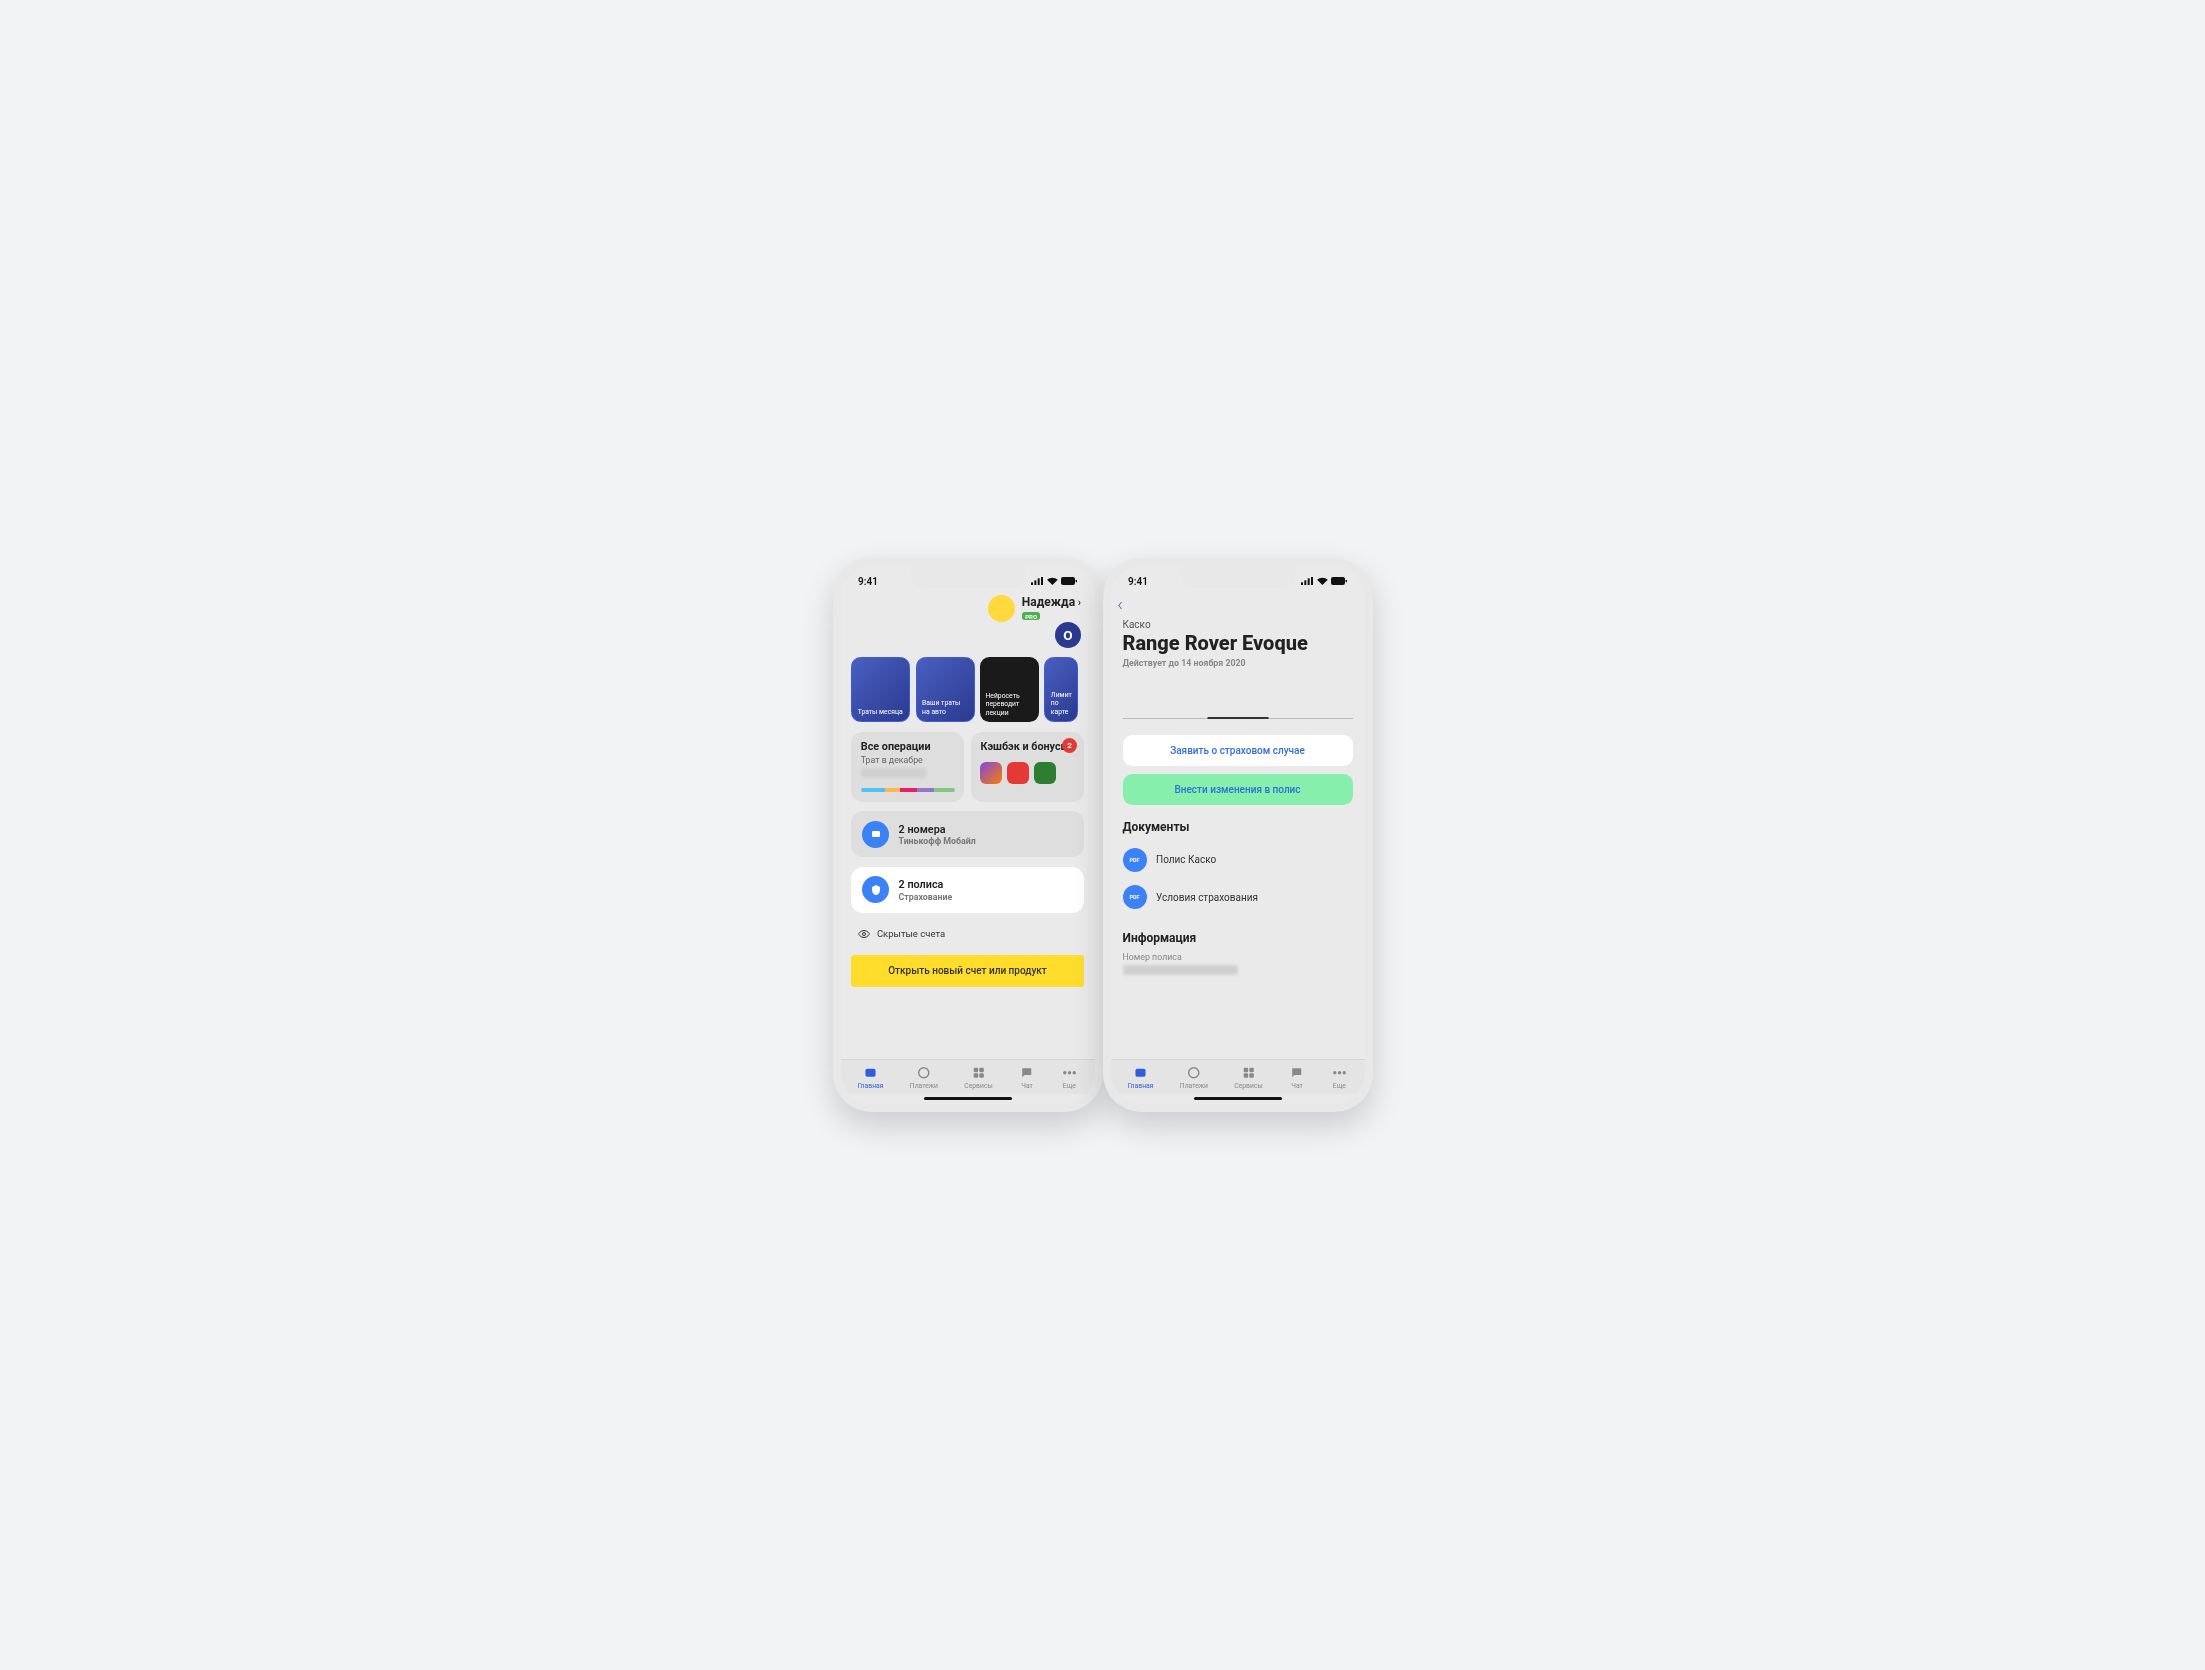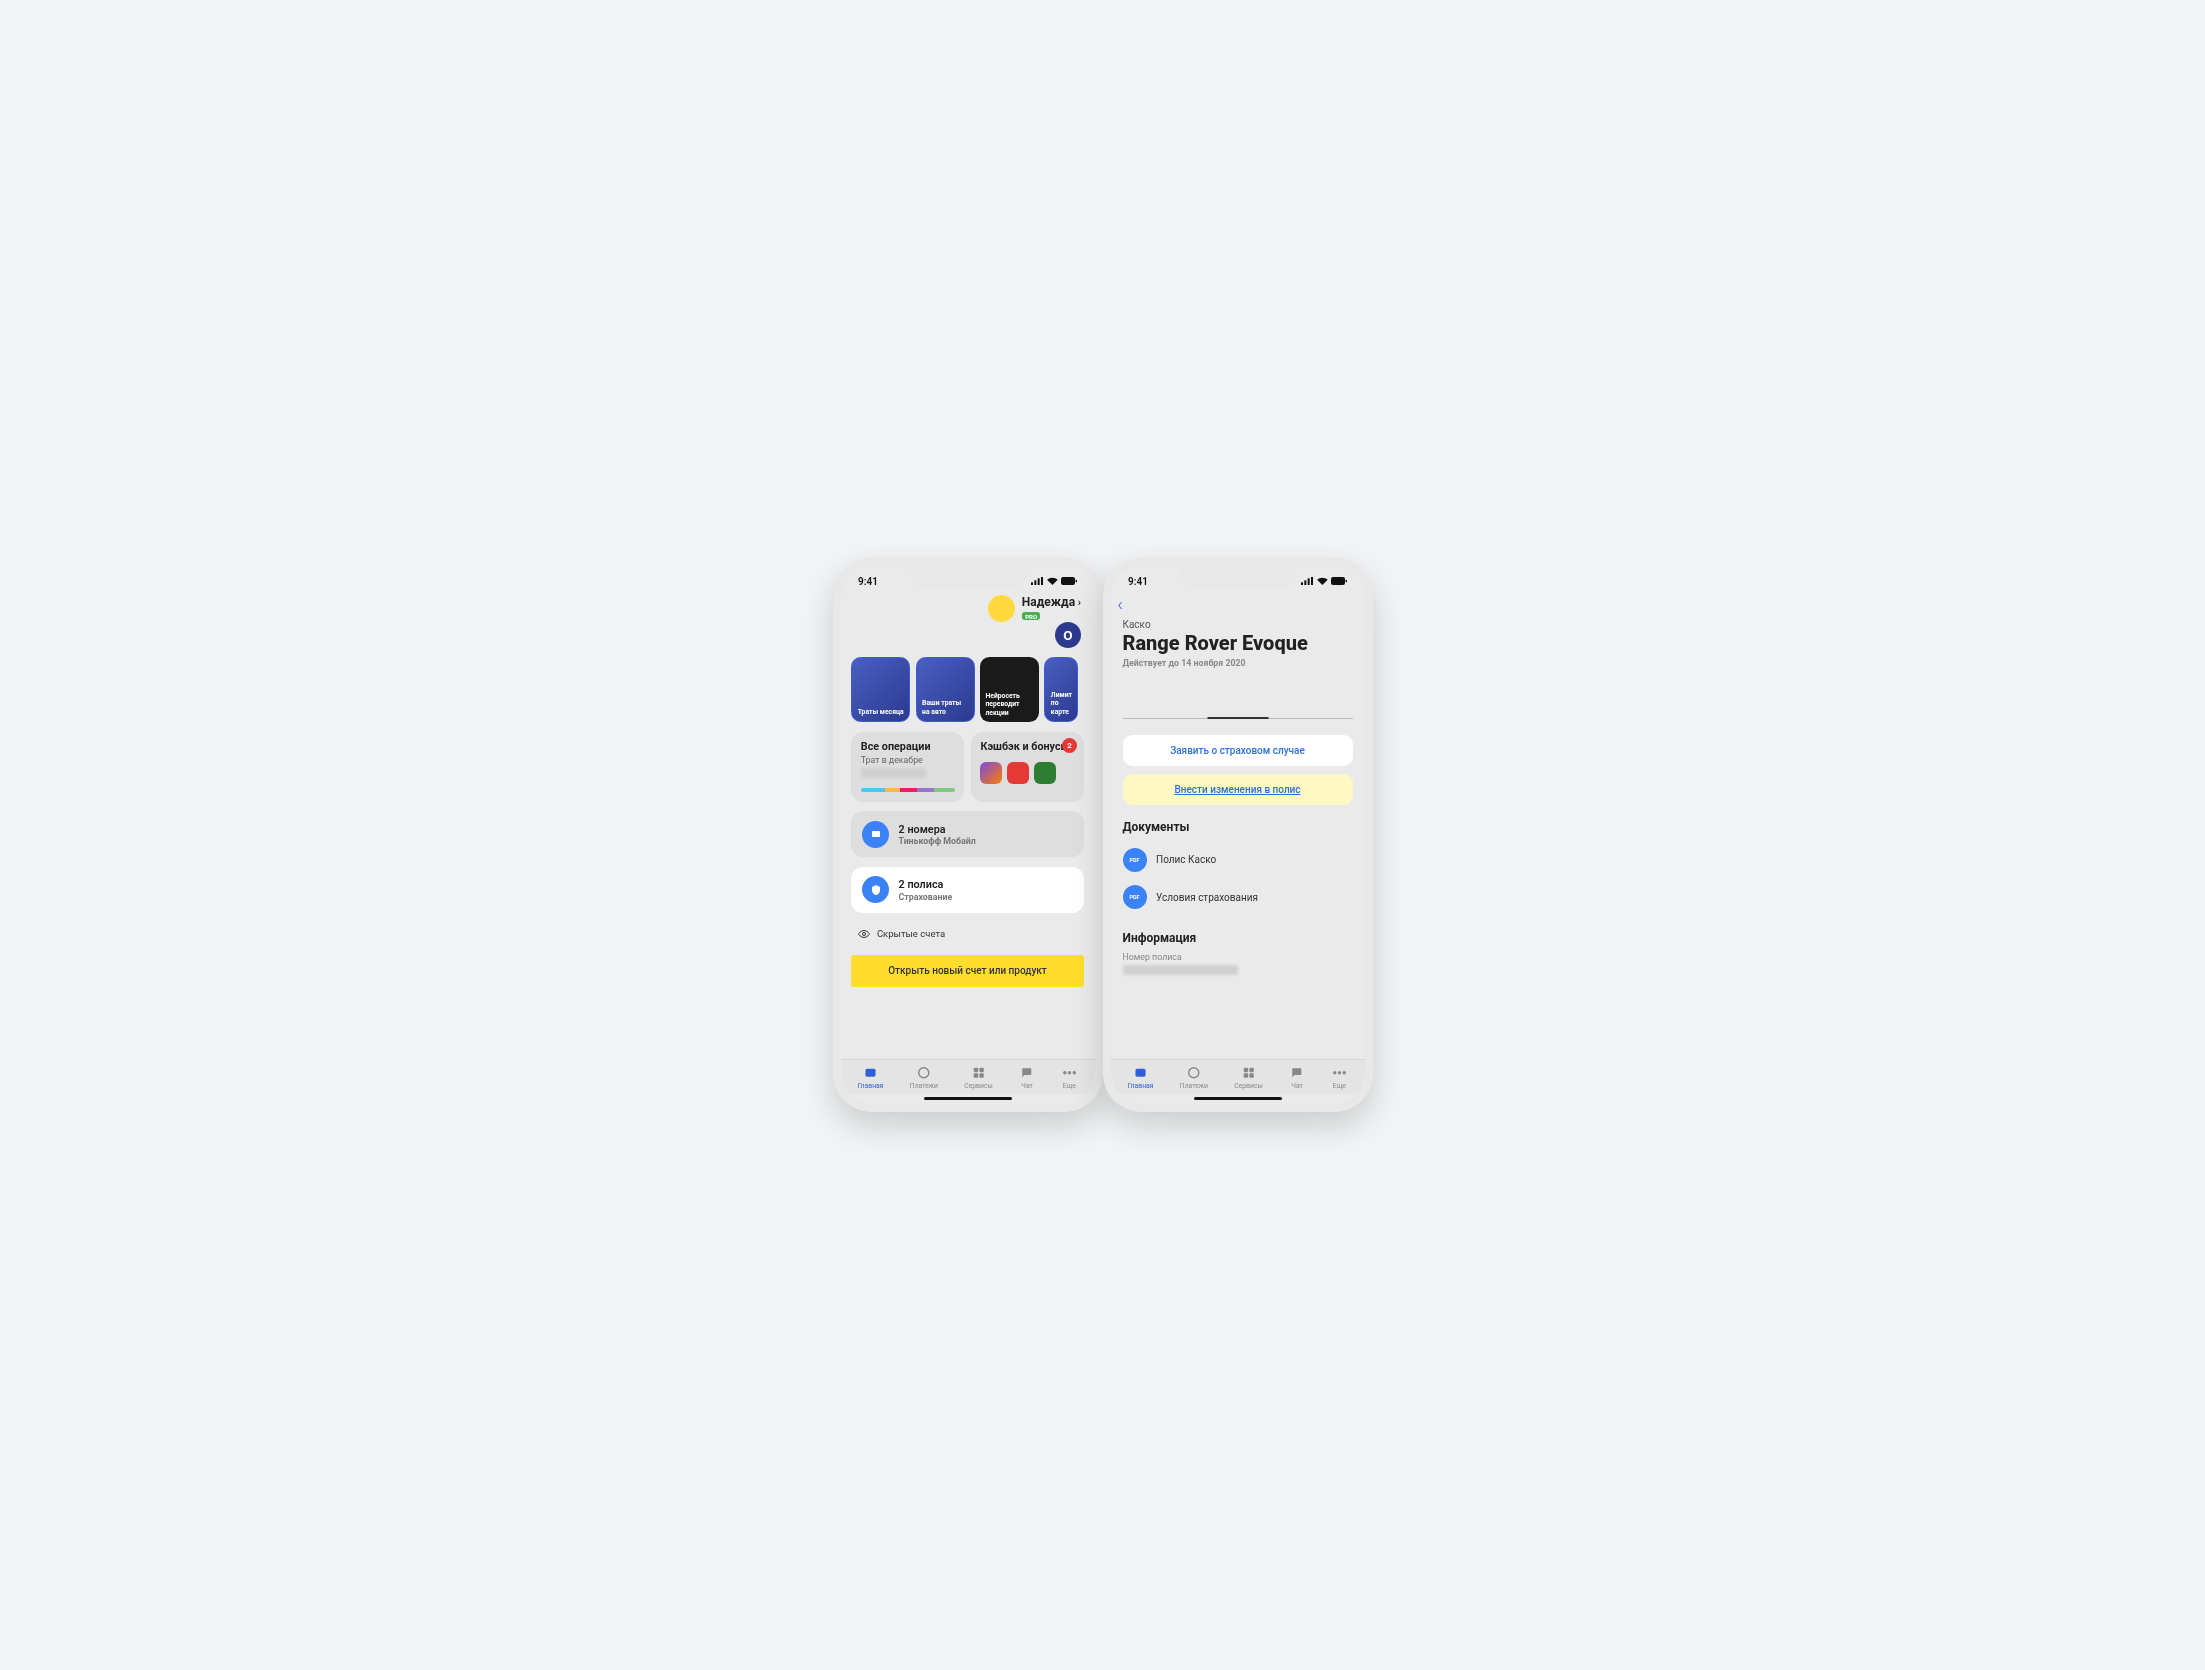--- a/index.html
+++ b/index.html
@@ -11,21 +11,21 @@
   .status{display:flex;justify-content:space-between;align-items:center;padding:9.5px 17.6px 1.4px;font-size:10px;font-weight:600;color:#111;}
   .sicons{display:flex;align-items:center;gap:3.4px;}
   .content{flex:1;overflow:hidden;padding:0 10.8px;}
   .header{display:flex;align-items:flex-end;justify-content:space-between;padding:6.8px 2.7px 5.4px;flex-direction:column;}
   .hleft{display:flex;align-items:center;gap:6.8px;}
   .avatar{width:27px;height:27px;border-radius:50%;background:#ffd93d;}
   .uname{font-weight:700;font-size:12px;color:#222;}
   .pro{display:inline-block;background:#4caf50;color:#fff;font-size:6px;font-weight:700;padding:0.7px 3.4px;border-radius:2.7px;margin-top:1.4px;}
   .logo{width:26px;height:26px;border-radius:50%;background:#2b3a8f;display:flex;align-items:center;justify-content:center;color:#fff;font-weight:700;font-size:13.5px;}
   .stories{display:flex;gap:5.4px;margin:4px 0 9.5px;overflow:hidden;}
-  .story{flex:0 0 59px;height:65px;border-radius:9.5px;padding:5.4px;display:flex;align-items:flex-end;font-size:6.8px;line-height:1.2;color:#fff;font-weight:700;position:relative;overflow:hidden;}
+  .story{flex:0 0 59px;height:65px;border-radius:9.5px;padding:5.4px;display:flex;align-items:flex-end;font-size:6.8px;line-height:1.2;color:#fff;font-weight:400;position:relative;overflow:hidden;}
   .s1{background:linear-gradient(135deg,#4a5fc1,#2b3a8f);border:1.4px solid #3b5bdb;}
   .s2{background:linear-gradient(135deg,#4a5fc1,#2b3a8f);border:1.4px solid #3b5bdb;}
   .s3{background:#1a1a1a;}
   .s4{background:linear-gradient(135deg,#4a5fc1,#2b3a8f);border:1.4px solid #3b5bdb;flex:0 0 34px;}
   .row2{display:flex;gap:6.8px;margin-bottom:9.5px;}
   .card{background:#dedede;border-radius:12px;padding:9.5px;flex:1;position:relative;}
   .ctitle{font-weight:700;font-size:10.8px;color:#222;line-height:1.2;}
   .csub{font-size:8.8px;color:#666;margin-top:1.4px;}
   .blur{height:9.5px;background:#d0d0d0;border-radius:2.7px;margin-top:2.7px;width:70%;filter:blur(1.4px);}
   .bar{height:4px;border-radius:2px;margin-top:10.8px;background:linear-gradient(90deg,#4fc3f7 25%,#ffb74d 25% 42%,#e91e63 42% 60%,#9575cd 60% 78%,#81c784 78%);}
@@ -49,21 +49,21 @@
   .back{padding:5.4px 6.8px 0;}
   .backchev{color:#2f6fd8;font-size:19px;font-weight:300;}
   .detail{padding:0 12px;}
   .dlabel{font-size:10px;color:#555;margin-top:2.7px;}
   .dtitle{font-size:20px;font-weight:800;color:#222;margin-top:1.4px;white-space:nowrap;overflow:hidden;}
   .dvalid{font-size:8.8px;color:#888;margin-top:2.7px;font-weight:bold;}
   .dimg{height:24px;border-bottom:0.7px solid #bbb;margin:27px 0 16px;position:relative;}
   .dimg::after{content:"";position:absolute;left:50%;bottom:-0.7px;transform:translateX(-50%);width:61px;height:2px;background:#333;}
   .actbtn{border-radius:9.5px;padding:10px;text-align:center;font-size:10px;font-weight:500;margin-bottom:8px;}
   .actbtn.primary{background:#fff;color:#2f6fd8;}
-  .actbtn.secondary{background:#fef9c3;color:#2f6fd8;text-decoration:underline;}
+  .actbtn.secondary{background:#86efac;color:#2f6fd8;}
   .sect{font-weight:700;font-size:12px;color:#222;margin:15px 0 6.8px;}
   .docrow{display:flex;align-items:center;gap:9.5px;padding:6.8px 0;}
   .docicon{width:24px;height:24px;border-radius:50%;background:#3b82f6;display:flex;align-items:center;justify-content:center;color:#fff;font-size:5.4px;font-weight:700;}
   .doclabel{font-size:10px;color:#333;}
   .infolabel{font-size:8.8px;color:#888;margin-top:2.7px;}
   .infoblur{height:10.8px;background:#d0d0d0;border-radius:2.7px;width:50%;filter:blur(1.4px);margin-top:2.7px;}
   svg{display:block;}
 </style>
 </head>
 <body>

